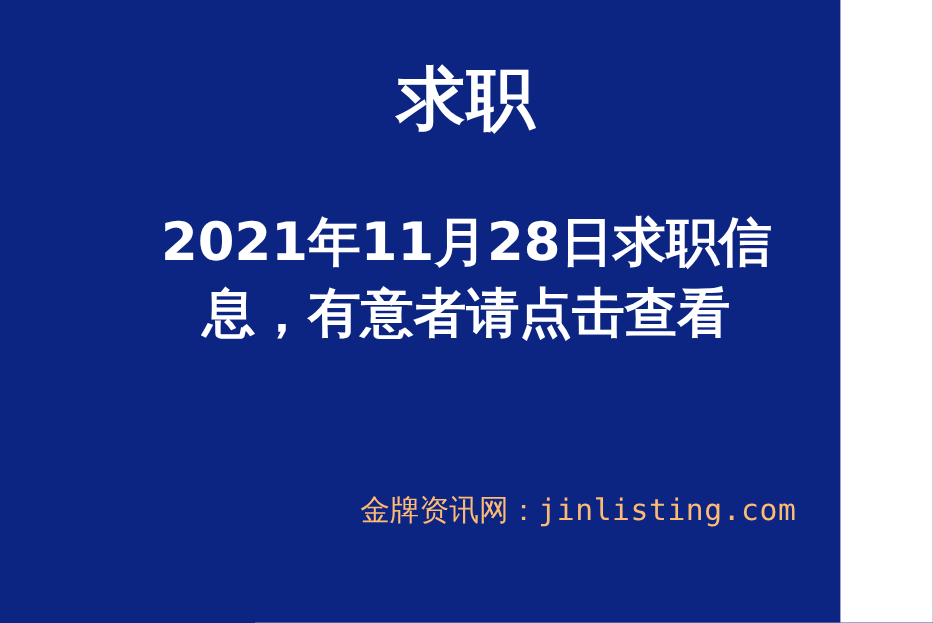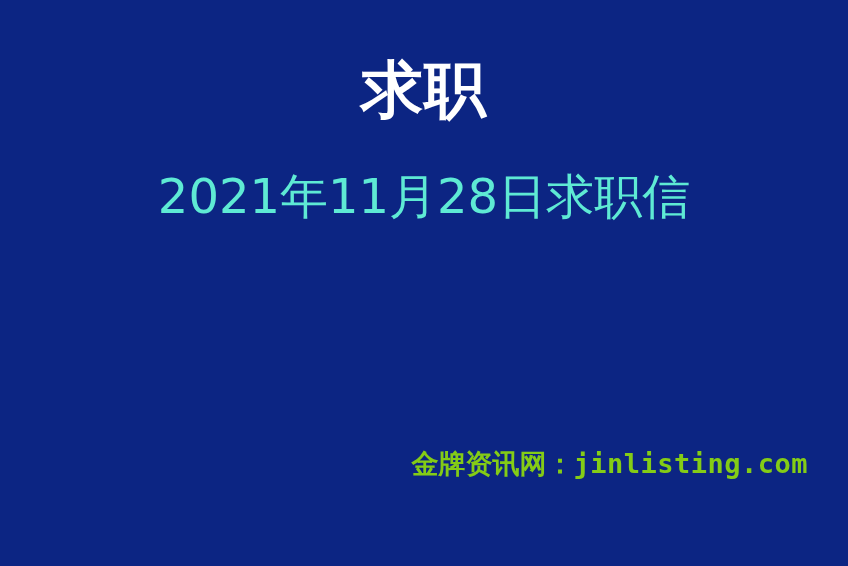--- a/index.html
+++ b/index.html
@@ -6,21 +6,21 @@
     margin: 0;
     padding: 0;
   }
   body {
     background: #ffffff;
     font-family: "Liberation Sans", "DejaVu Sans", sans-serif;
   }
 
   .poster {
     position: relative;
-    width: 848px;
+    width: 764px;
     height: 566px;
     background: #0c2583;
     overflow: hidden;
     box-sizing: border-box;
   }
 
   
   .headline {
     position: absolute;
     left: 0;
@@ -33,63 +33,64 @@
     font-weight: bold;
     letter-spacing: 1px;
     white-space: nowrap;
     font-family: "DejaVu Sans", "Liberation Sans", sans-serif;
   }
 
   
   .body-copy {
     position: absolute;
     left: 124px;
-    top: 164px;
+    top: 188px;
     width: 600px;
     text-align: center;
-    color: #5eead4;
+    color: #ffffff;
     font-size: 48px;
     line-height: 65px;
-    font-weight: normal;
+    font-weight: bold;
     letter-spacing: 0px;
     font-family: "DejaVu Sans", "Liberation Sans", sans-serif;
   }
   .body-copy .body-line {
     display: block;
     white-space: nowrap;
   }
 
   
   .footer-credit {
     position: absolute;
     right: 40px;
     top: 447px;
-    color: #84cc16;
+    color: #fdba74;
     font-size: 27px;
     line-height: 34px;
-    font-weight: bold;
+    font-weight: normal;
     white-space: nowrap;
   }
   .footer-credit .site-name {
     font-family: "DejaVu Sans", "Liberation Sans", sans-serif;
     letter-spacing: 0px;
   }
   .footer-credit .site-url {
     font-family: "DejaVu Sans Mono", "Liberation Mono", monospace;
     letter-spacing: 0.5px;
   }
 </style>
 </head>
 <body>
 
 <div class="poster">
 
   <div class="headline">求职</div>
 
   <div class="body-copy">
     <span class="body-line">2021年11月28日求职信</span>
+    <span class="body-line">息，有意者请点击查看</span>
   </div>
 
   <div class="footer-credit">
     <span class="site-name">金牌资讯网：</span><span class="site-url">jinlisting.com</span>
   </div>
 
 </div>
 
 </body></html>

